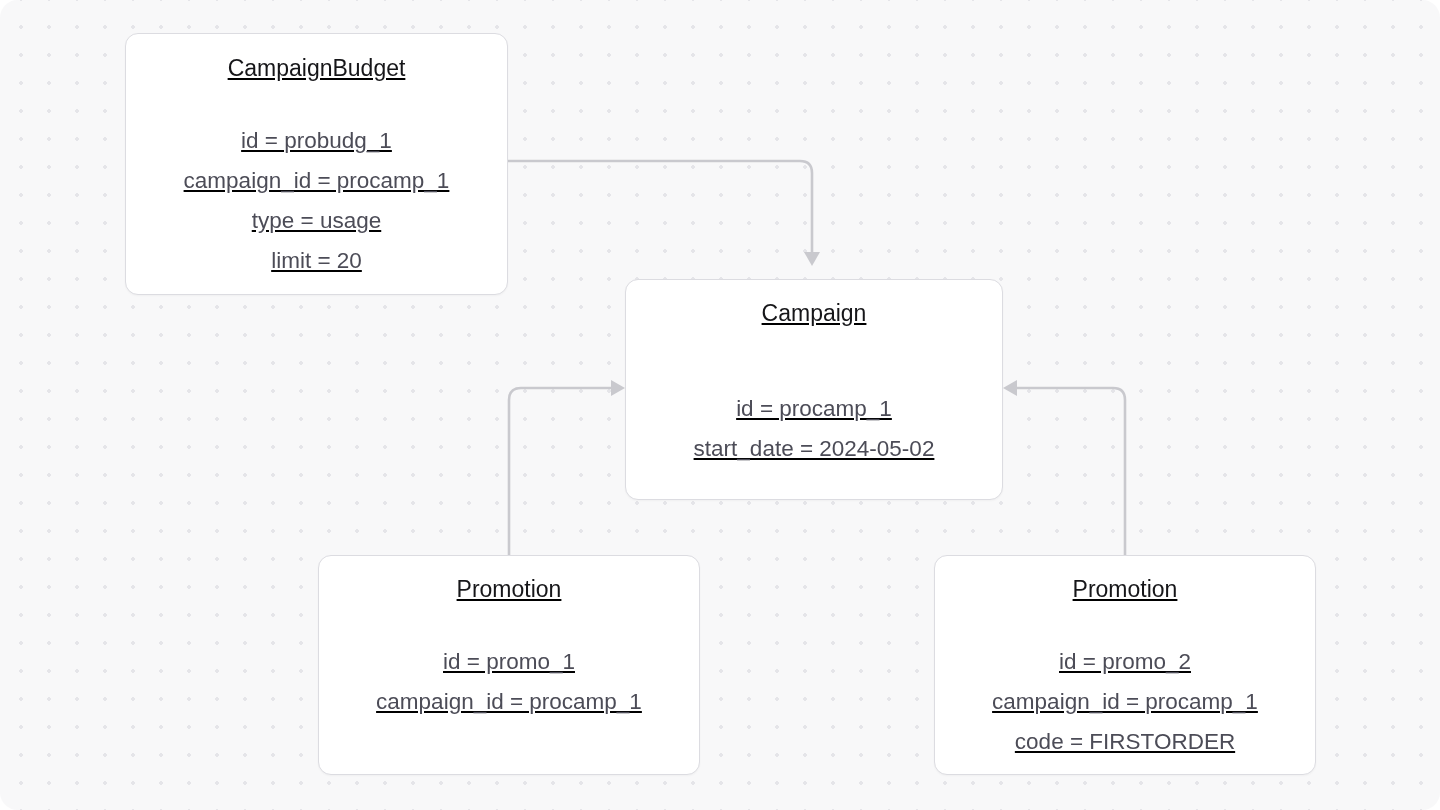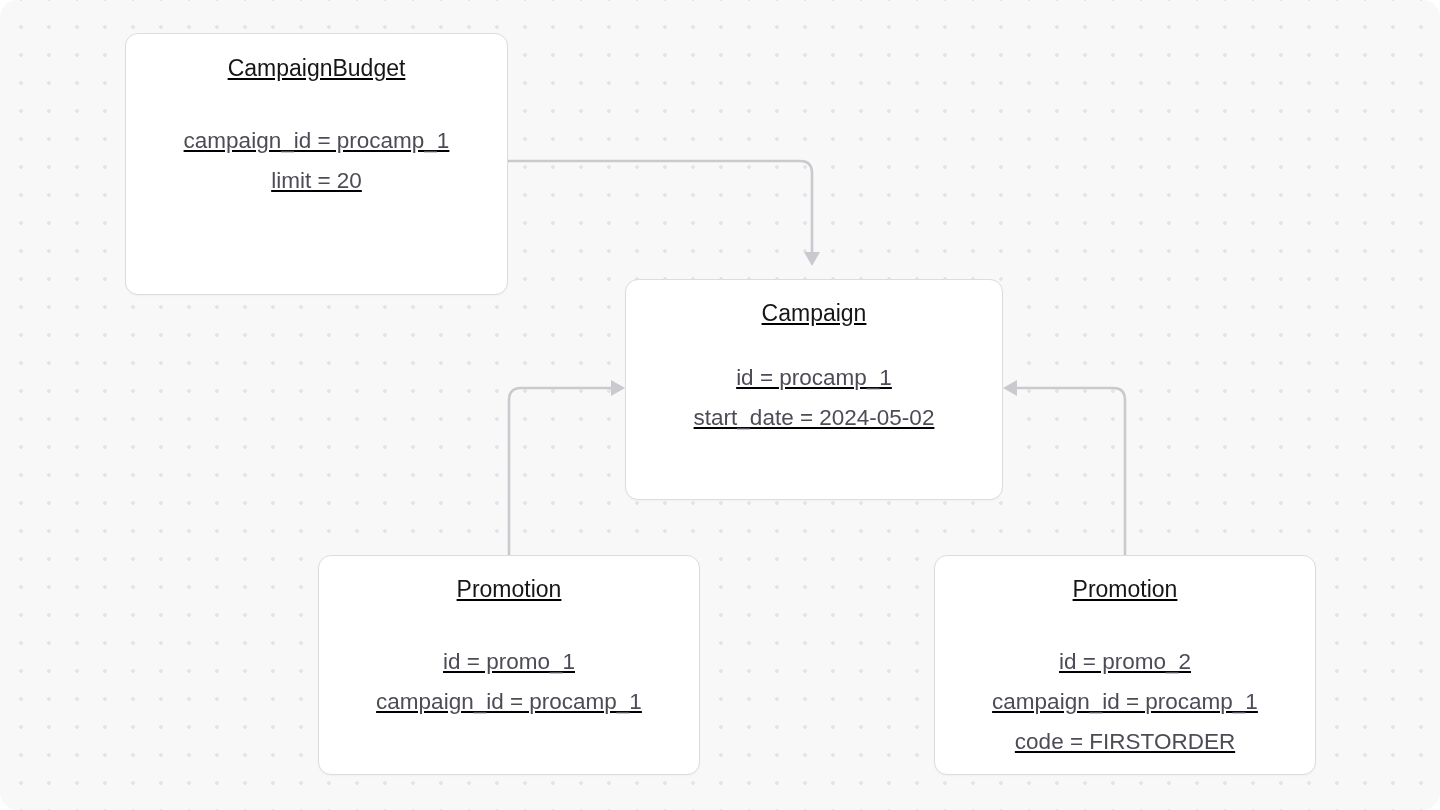--- a/index.html
+++ b/index.html
@@ -77,21 +77,21 @@
   #node-campaignbudget {
     left: 125px;  top: 33px;  width: 383px;  height: 262px;
     padding-top: 20px;
   }
   #node-campaignbudget .node-attrs { margin-top: 39px; }
 
   #node-campaign {
     left: 625px;  top: 279px; width: 378px;  height: 221px;
     padding-top: 19px;
   }
-  #node-campaign .node-attrs { margin-top: 31px; }
+  #node-campaign .node-attrs { margin-top: 62px; }
 
   #node-promotion-1 {
     left: 318px;  top: 555px; width: 382px;  height: 220px;
     padding-top: 19px;
   }
   #node-promotion-1 .node-attrs { margin-top: 39px; }
 
   #node-promotion-2 {
     left: 934px;  top: 555px; width: 382px;  height: 220px;
     padding-top: 19px;
@@ -122,21 +122,23 @@
 
     <g>
       <path d="M 1125 555 L 1125 400 Q 1125 388 1113 388 L 1017 388" fill="none" stroke="#c9c9ce" stroke-width="2.6" stroke-linecap="butt"></path>
       <path d="M 1017 380 L 1017 396 L 1003 388 z" fill="#c9c9ce"></path>
     </g>
   </svg>
 
   <div class="node" id="node-campaignbudget">
     <div class="node-title">CampaignBudget</div>
     <div class="node-attrs">
+      <div class="node-attr">id = probudg_1</div>
       <div class="node-attr">campaign_id = procamp_1</div>
+      <div class="node-attr">type = usage</div>
       <div class="node-attr">limit = 20</div>
     </div>
   </div>
 
   <div class="node" id="node-campaign">
     <div class="node-title">Campaign</div>
     <div class="node-attrs">
       <div class="node-attr">id = procamp_1</div>
       <div class="node-attr">start_date = 2024-05-02</div>
     </div>

